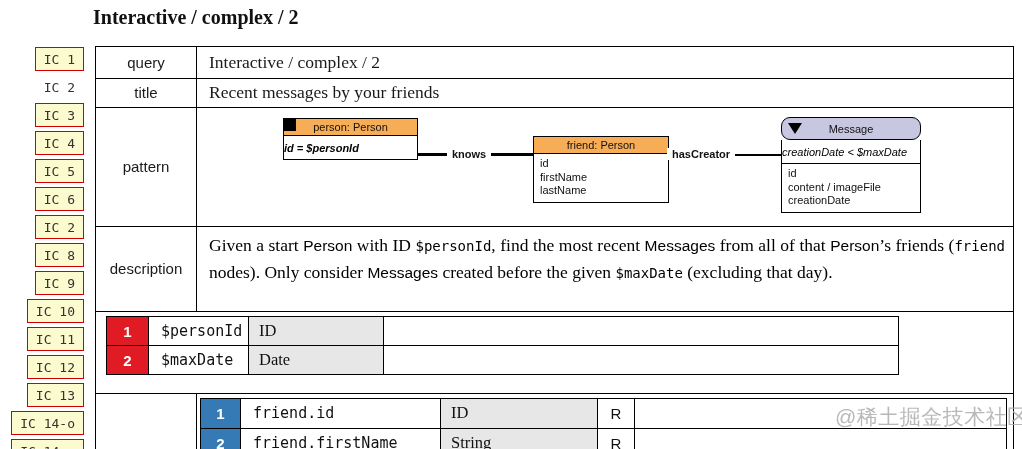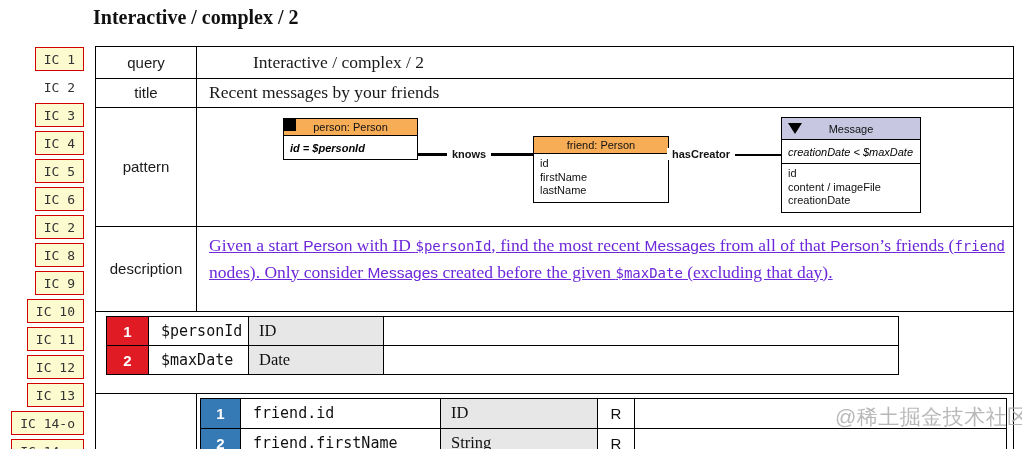--- a/index.html
+++ b/index.html
@@ -28,21 +28,21 @@
   }
   .side-item.unboxed { border-color:transparent; background:transparent; }
 
   
   .main-table {
     position:absolute; left:95px; top:46px; width:919px; height:420px;
     border:1.5px solid #000; border-bottom:0; background:#fff;
   }
   .mrow { display:flex; border-bottom:1.5px solid #000; }
   .mrow:last-child { border-bottom:0; }
-  .row-query { height:31.5px;gap:44px; }
+  .row-query { height:31.5px; }
   .row-title { height:29.5px; }
   .row-pattern { height:118.5px; }
   .row-description { height:85.5px; }
   .row-params { height:81.5px; }
   .row-results { height:72px; }
   .label-cell {
     width:101px; flex:none; border-right:1.5px solid #000;
     display:flex; align-items:center; justify-content:center;
     font-size:15px; color:#1a1a1a;
   }
@@ -56,23 +56,23 @@
   .uml-box { position:absolute; background:#fff; }
   .uml-header {
     border:1.5px solid #000; display:flex; align-items:center; justify-content:center;
     font-size:11px; color:#111; position:relative;
   }
   .uml-section { border:1.5px solid #000; border-top:0; background:#fff; }
   .person-box  { left:86px;  top:10px; width:135px; }
   .friend-box  { left:336px; top:28px; width:136px; }
   .message-box { left:584px; top:9px;  width:140px; }
   .person-box .uml-header, .friend-box .uml-header { height:18px; background:#f7ad56; }
-  .message-box .uml-header { height:23px; background:#c7c7e2; }
+  .message-box .uml-header { height:23px; background:#c7c7e2;border-radius:9px; }
   .constraint-section {
-    height:24px; display:flex; align-items:center; padding-left:6px;
+    height:24px; display:flex; align-items:center; 
     font-size:11px; font-style:italic;
   }
   .person-box .constraint-section { font-weight:bold; }
   .attr-section { padding:3px 6px 4px 6px; }
   .attr-line { font-size:11px; line-height:13.5px; color:#111; }
   .corner-square {
     position:absolute; left:-1.5px; top:-1.5px; width:13px; height:13px; background:#000;
   }
   .corner-triangle {
     position:absolute; left:6px; top:5px; width:0; height:0;
@@ -90,21 +90,21 @@
   .label-hascreator { left:470px; }
   .arrow-left {
     position:absolute; left:470px; top:41px; width:0; height:0; z-index:1;
     border-top:5.5px solid transparent; border-bottom:5.5px solid transparent;
     border-right:12px solid #000;
   }
 
   
   .desc-text {
     padding:5px 8px 0 12px; text-align:justify;
-    font-family:"Liberation Serif", serif; font-size:17.5px; line-height:26px; color:#6d28d9;text-decoration:underline;
+    font-family:"Liberation Serif", serif; font-size:17.5px; line-height:26px; color:#000000;
   }
   .desc-text .sans { font-family:"Liberation Sans", sans-serif; font-size:15.5px; }
   .desc-text .mono { font-family:"DejaVu Sans Mono", monospace; font-size:14px; }
 
   
   table.inner { border-collapse:collapse; table-layout:fixed; }
   table.inner td { border:1.5px solid #000; overflow:hidden; }
   .params-table { margin:4px 0 0 10px; }
   .params-table tr { height:29px; }
   .results-table { margin:4px 0 0 3px; }

